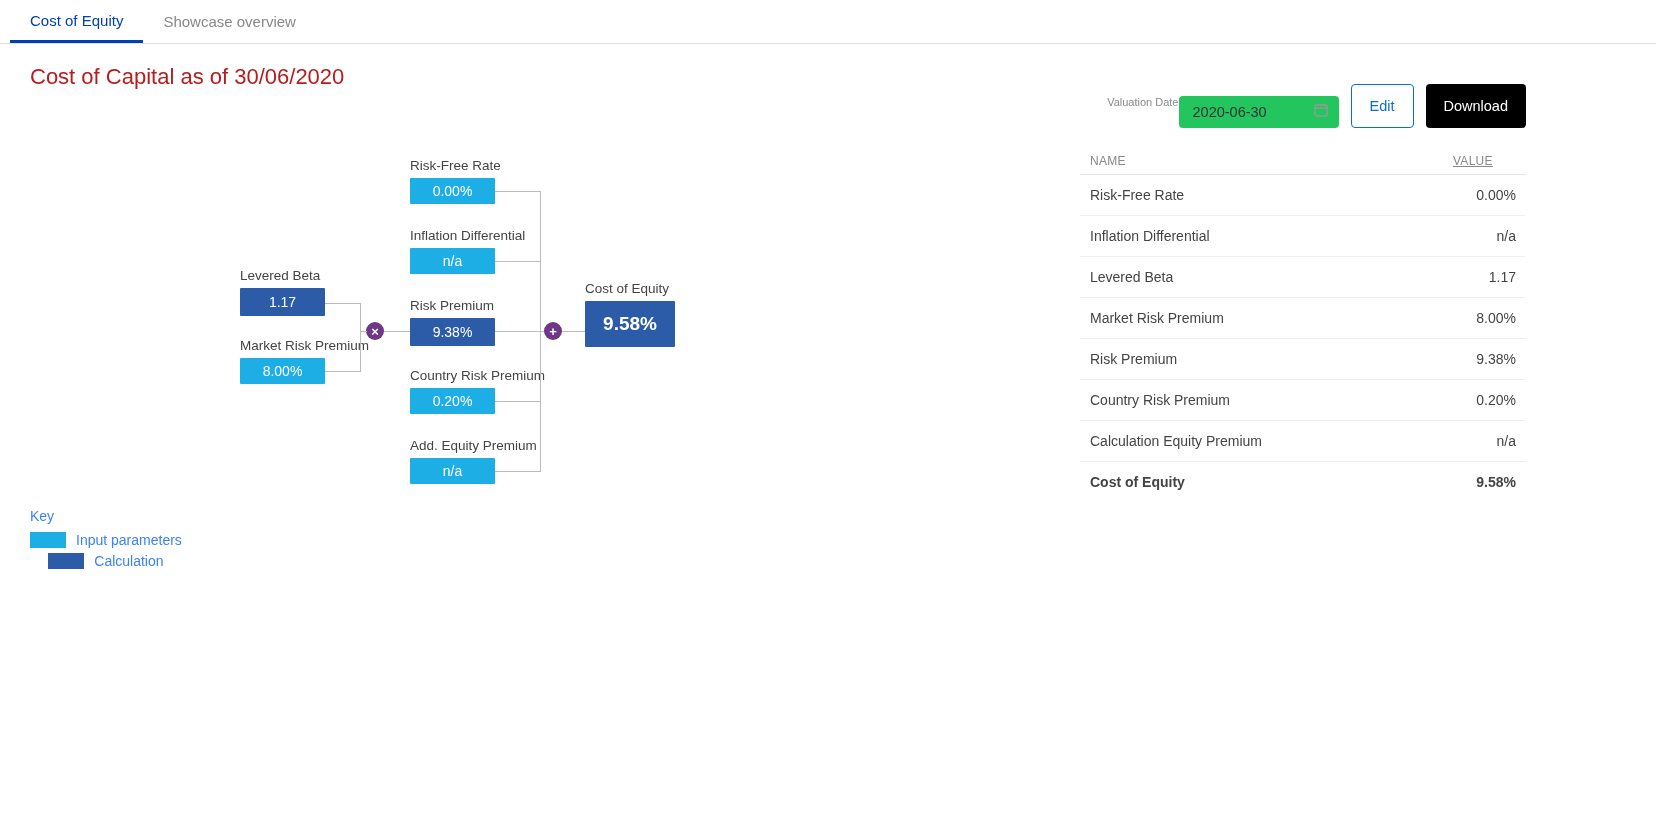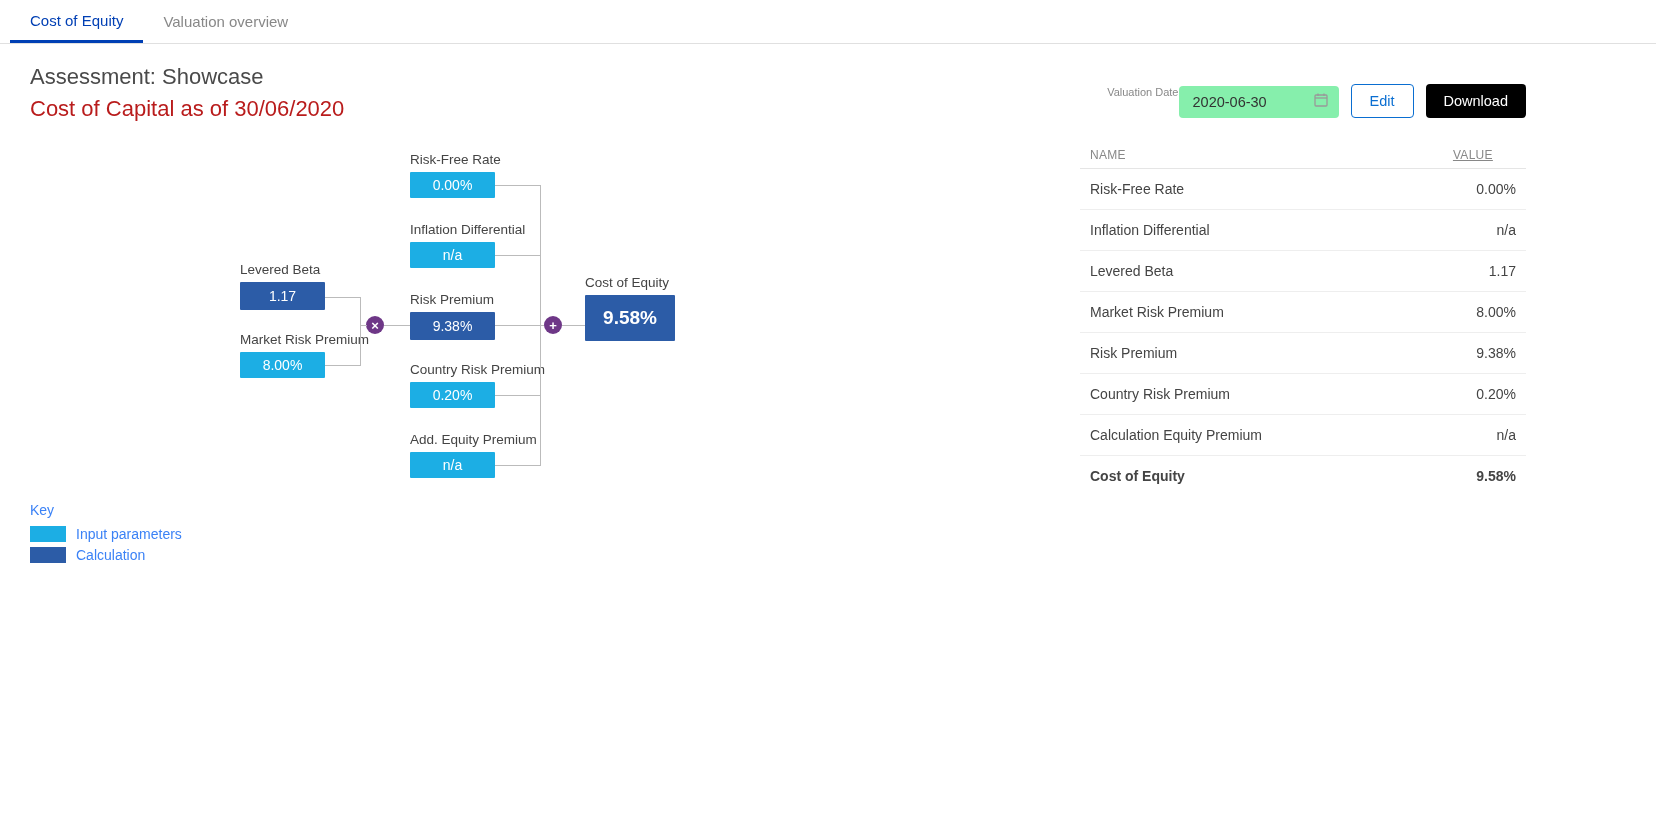--- a/index.html
+++ b/index.html
@@ -11,23 +11,23 @@
     .tab.active { color: #003fb4; border-bottom: 3px solid #003fb4; }
 
     
     .header { display: flex; justify-content: space-between; align-items: flex-start; padding: 20px 30px 10px 30px; }
     .header-left h2 { font-size: 22px; font-weight: 500; color: #4a4a4a; margin-bottom: 6px; }
     .header-left .subtitle { font-size: 22px; color: #b91c1c; font-weight: 400; }
     .header-right { display: flex; align-items: flex-end; gap: 12px; padding-top: 20px; padding-right: 100px; }
     .date-group { display: flex; flex-direction: row; }
     .date-group label { font-size: 11px; color: #888; margin-bottom: 2px; padding-left: 12px; }
     .date-picker { position: relative; }
-    .date-picker input { border: none; background: #86efac; border-radius: 4px; padding: 8px 36px 8px 14px; font-size: 14.5px; color: #333; width: 160px; }
+    .date-picker input { border: none; background: #22c55e; border-radius: 4px; padding: 8px 36px 8px 14px; font-size: 14.5px; color: #333; width: 160px; }
     .date-picker .cal-icon { position: absolute; right: 10px; top: 50%; transform: translateY(-50%); color: #999; }
-    .btn { height: 34px; border-radius: 4px; padding: 0 18px; font-size: 14.5px; cursor: pointer; display: inline-flex; align-items: center; }
+    .btn { height: 44px; border-radius: 4px; padding: 0 18px; font-size: 14.5px; cursor: pointer; display: inline-flex; align-items: center; }
     .btn-outline { background: #fff; border: 1.5px solid #0a6ed1; color: #0a6ed1; }
     .btn-primary { background: #000000; color: #fff; border: none; }
 
     
     .content { display: flex; padding: 10px 30px 30px 30px; gap: 30px; }
     .diagram-area { flex: 0 0 1020px; position: relative; height: 430px; }
     .table-area { flex: 1; padding-right: 100px; }
 
     
     .node { position: absolute; }
@@ -37,44 +37,43 @@
     .calc-box  { background: #2c5ca7; width: 85px; height: 28px; font-weight: 500; }
     .result-box { background: #2c5ca7; width: 90px; height: 46px; font-size: 19px; font-weight: 600; }
 
     .op { position: absolute; width: 18px; height: 18px; border-radius: 50%; background: #6e3787; color: #fff; font-size: 13px; display: flex; align-items: center; justify-content: center; line-height: 1; font-weight: bold; }
 
     .connector { position: absolute; background: #bbb; }
 
     
     .legend { position: absolute; left: 0; top: 360px; font-size: 14px; color: #3b82f6; }
     .legend .key-title { margin-bottom: 8px; }
-    .legend .row { display: flex; align-items: center; gap: 10px; margin-bottom: 5px; }
+    .legend .row { display: flex; align-items: center; gap: 10px; margin-bottom: 5px; justify-content: center; }
     .swatch { width: 36px; height: 16px; }
     .swatch.input { background: #1caee4; }
     .swatch.calc  { background: #2c5ca7; }
 
     
     table { width: 100%; border-collapse: collapse; font-size: 14px; }
     thead th { text-align: left; color: #888; font-weight: 400; font-size: 12px; letter-spacing: .3px; padding: 6px 10px; border-bottom: 1px solid #e5e5e5; }
     thead th:last-child { text-align: center; text-decoration: underline; }
     tbody td { padding: 12px 10px; border-bottom: 1px solid #eee; color: #444; }
     tbody td:last-child { text-align: right; }
     tbody tr.total td { font-weight: 700; border-bottom: none; }
   </style>
 </head>
 <body>
 
 <div class="tabs">
   <div class="tab active">Cost of Equity</div>
-  <div class="tab">Valuation overview</div>
+  <div class="tab">Showcase overview</div>
 </div>
 
 <div class="header">
   <div class="header-left">
-    <h2>Assessment: Showcase</h2>
     <div class="subtitle">Cost of Capital as of 30/06/2020</div>
   </div>
   <div class="header-right">
     <div class="date-group">
       <label>Valuation Date</label>
       <div class="date-picker">
         <input type="text" value="2020-06-30" style="">
         <span class="cal-icon">
           <svg width="16" height="16" viewBox="0 0 16 16" fill="none" stroke="#999" stroke-width="1.3">
             <rect x="2" y="3" width="12" height="11" rx="1"></rect>

